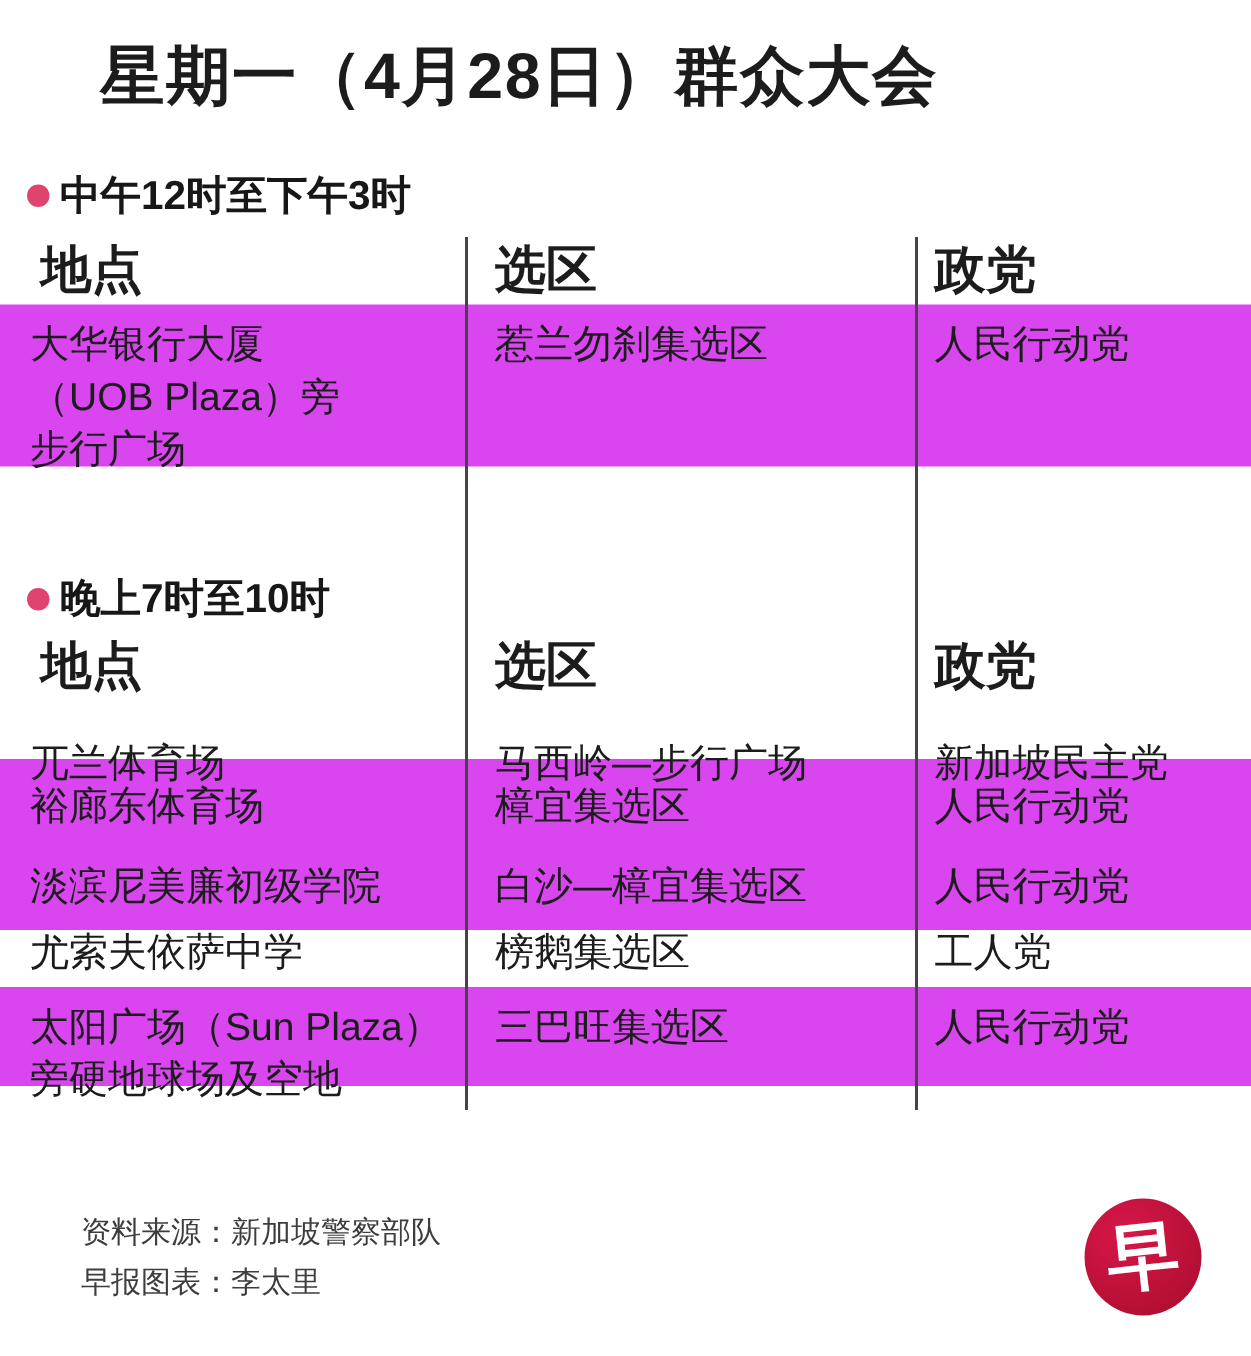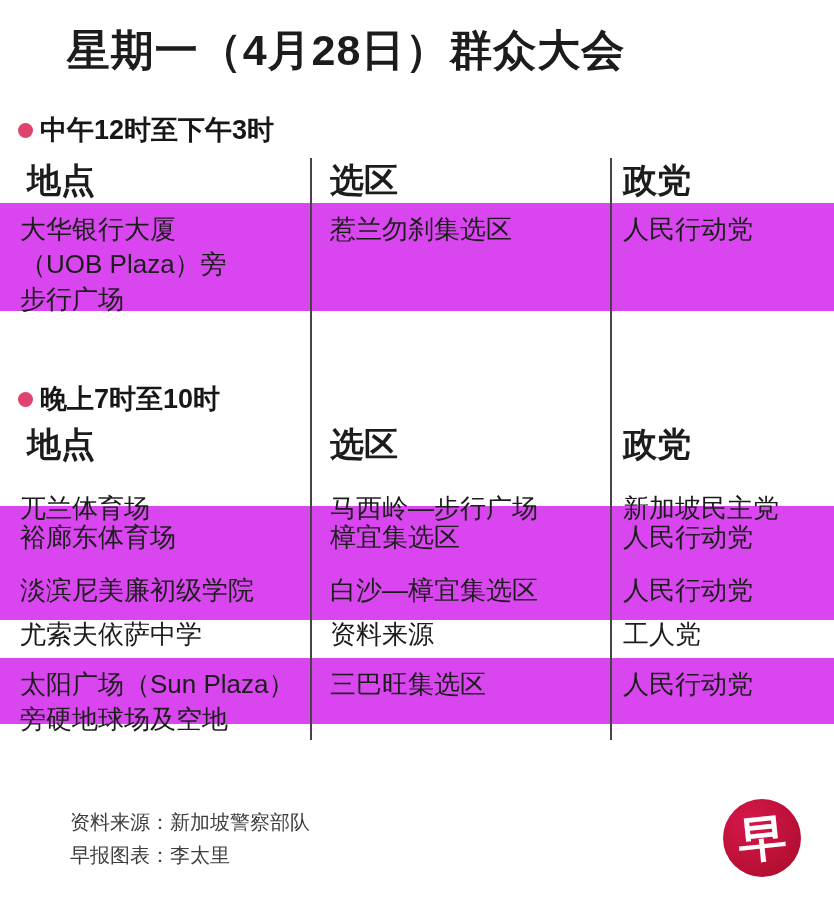--- a/index.html
+++ b/index.html
@@ -75,21 +75,21 @@
   .hr1 { top: 158px; height: 45px; }
   .dr1-1 { top: 203px; height: 108px; }
   .hr2 { top: 424px; height: 41px; }
   .dr2-1 { top: 465px; height: 62px; margin-top: 41px; }
   .dr2-2 { top: 484px; height: 48px; }
   .dr2-3 { top: 560px; height: 60px; }
   .dr2-4 { top: 610px; height: 48px; }
   .dr2-5 { top: 658px; height: 66px; }
   .footer {
     position: absolute;
-    left: 70px;
+    left: 54px;
     top: 806px;
     font-size: 20px;
     line-height: 33px;
     color: #3d3d3d;
   }
   .logo {
     position: absolute;
     left: 723px;
     top: 799px;
     width: 78px;
@@ -163,21 +163,21 @@
   </div>
 
   <div class="row shaded dr2-3">
     <div class="cell c1">淡滨尼美廉初级学院</div>
     <div class="cell c2">白沙—樟宜集选区</div>
     <div class="cell c3">人民行动党</div>
   </div>
 
   <div class="row dr2-4">
     <div class="cell c1">尤索夫依萨中学</div>
-    <div class="cell c2">资料来源</div>
+    <div class="cell c2">榜鹅集选区</div>
     <div class="cell c3">工人党</div>
   </div>
 
   <div class="row shaded top-align dr2-5">
     <div class="cell c1">太阳广场（Sun Plaza）
 旁硬地球场及空地</div>
     <div class="cell c2">三巴旺集选区</div>
     <div class="cell c3">人民行动党</div>
   </div>
 

